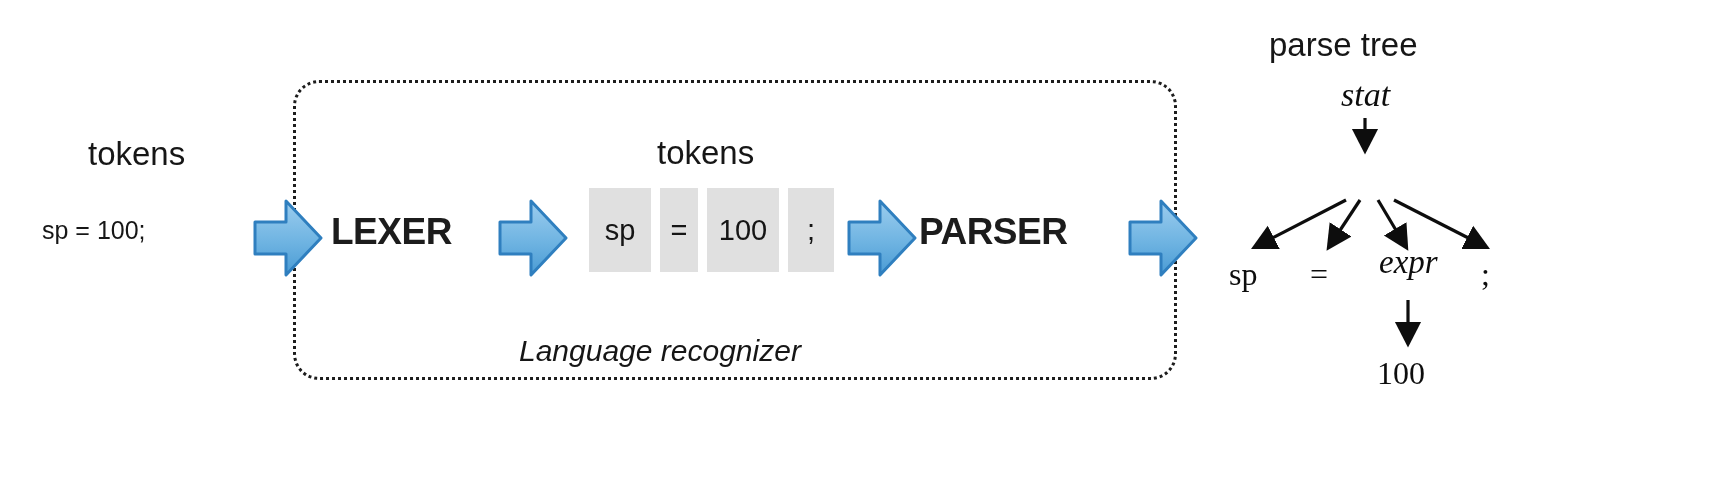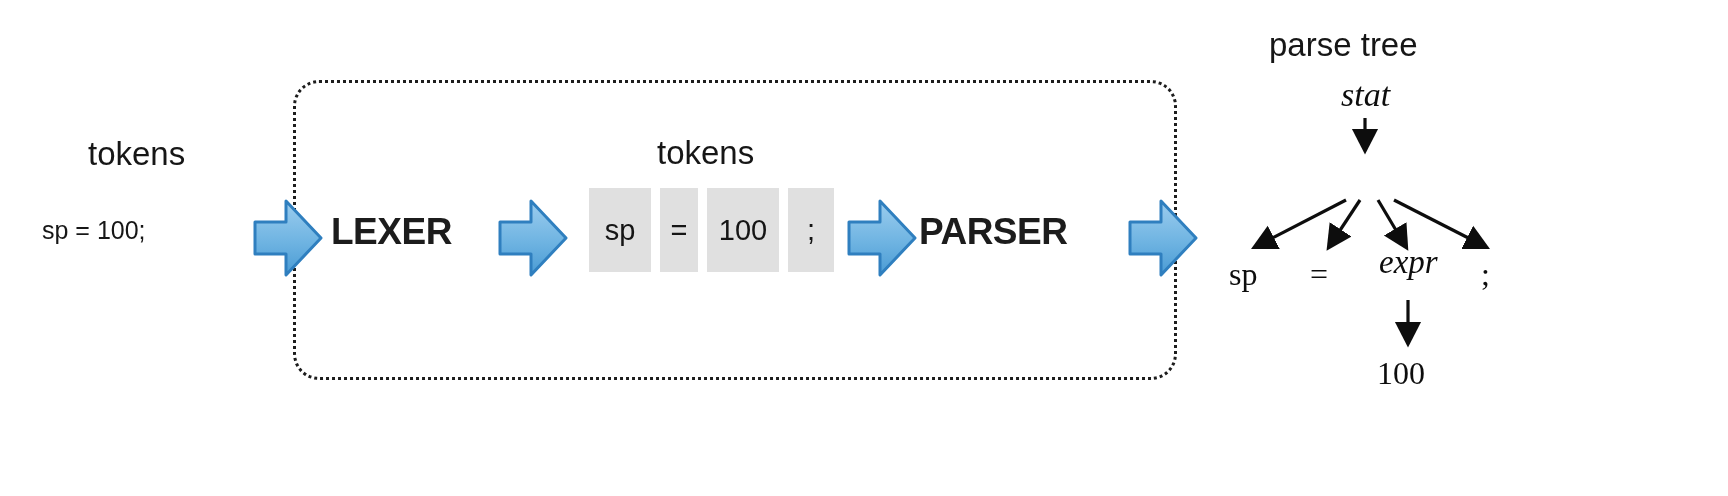--- a/index.html
+++ b/index.html
@@ -130,20 +130,21 @@
 <body>
 
 <div id="canvas">
 
   <div class="abs label-sans" id="chars-label">tokens</div>
 
   <div class="abs label-sans" id="chars-text">sp = 100;</div>
 
   <div class="abs" id="recognizer-box"></div>
 
+  <div class="abs label-italic-sans" id="recognizer-caption">Language recognizer</div>
 
   <div class="abs block-arrow" style="left:252px; top:196px;">
     <svg width="72" height="84" viewBox="0 0 72 84">
       <defs>
         <linearGradient id="ag1" x1="0" y1="0" x2="0" y2="1">
           <stop offset="0%" stop-color="#9ccdee"></stop>
           <stop offset="55%" stop-color="#6fb4e2"></stop>
           <stop offset="100%" stop-color="#4a9bd4"></stop>
         </linearGradient>
       </defs>

